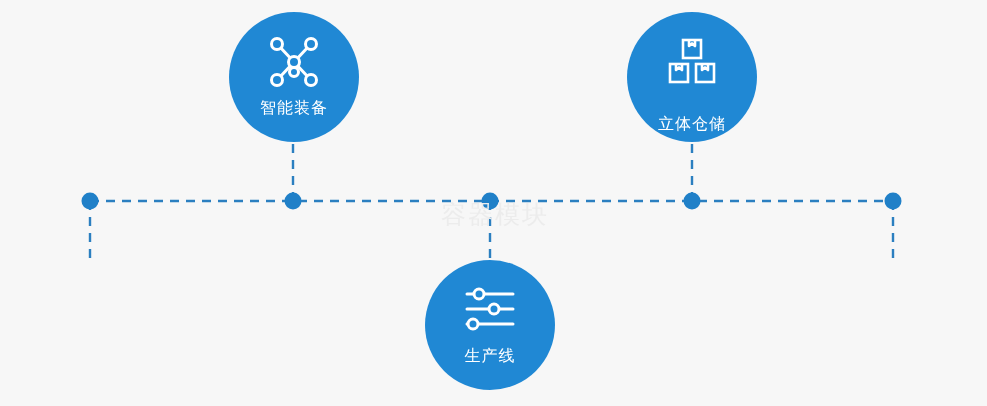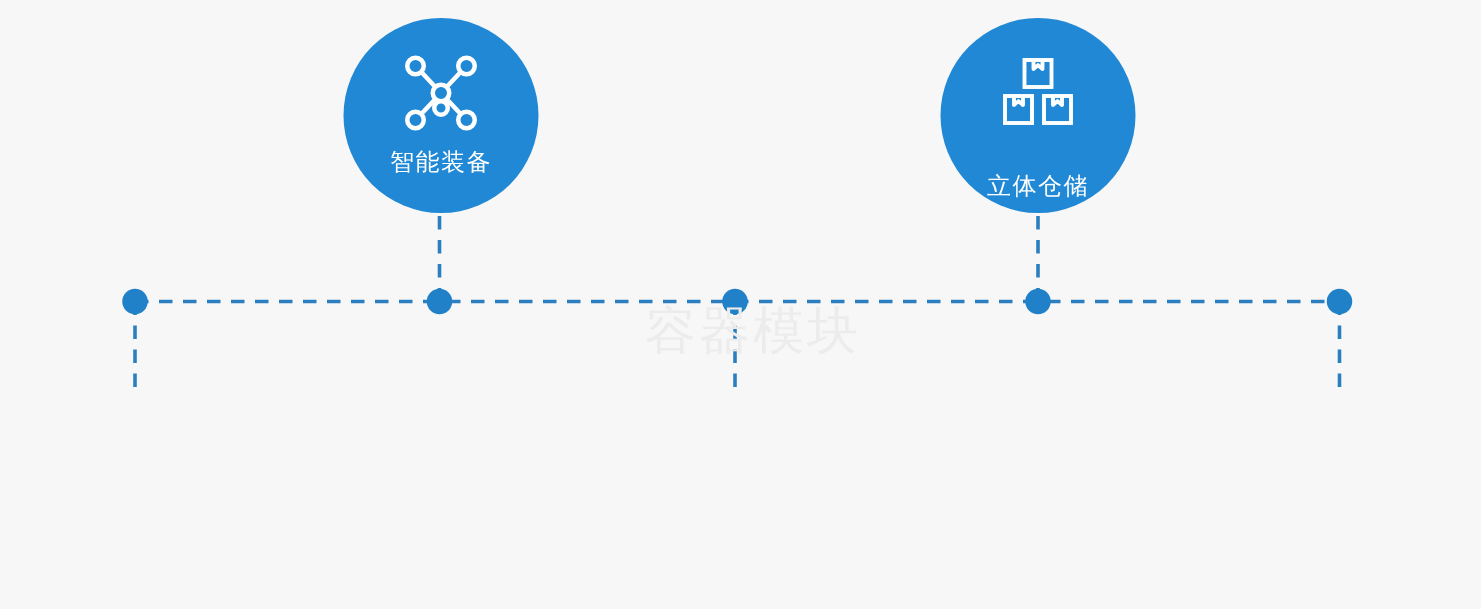--- a/index.html
+++ b/index.html
@@ -28,21 +28,21 @@
     width: 987px;
     height: 406px;
     pointer-events: none;
   }
   .watermark {
     position: absolute;
     left: 430px;
     top: 198px;
     width: 130px;
     text-align: center;
-    font-size: 34px;
+    font-size: 25px;
     letter-spacing: 2px;
     color: #ececec;
     font-family: "DejaVu Sans", sans-serif;
     user-select: none;
     white-space: nowrap;
   }
   .node-circle {
     position: absolute;
     width: 130px;
     height: 130px;
@@ -129,15 +129,28 @@
         <rect x="6" y="30" width="18" height="18"></rect>
         <path d="M12 30 v6 l3 -2.6 l3 2.6 V30" stroke-linejoin="round"></path>
         <rect x="32" y="30" width="18" height="18"></rect>
         <path d="M38 30 v6 l3 -2.6 l3 2.6 V30" stroke-linejoin="round"></path>
       </g>
     </svg>
     <span class="node-label">立体仓储</span>
   </div>
 
 
+  <div class="node-circle" id="node-production-line">
+    <svg class="node-icon" viewBox="0 0 56 56" xmlns="http://www.w3.org/2000/svg">
+      <g fill="none" stroke="#ffffff" stroke-width="3" stroke-linecap="round">
+        <line x1="5" y1="12" x2="51" y2="12"></line>
+        <line x1="5" y1="27" x2="51" y2="27"></line>
+        <line x1="5" y1="42" x2="51" y2="42"></line>
+        <circle cx="17" cy="12" r="5" fill="#2088d4"></circle>
+        <circle cx="32" cy="27" r="5" fill="#2088d4"></circle>
+        <circle cx="11" cy="42" r="5" fill="#2088d4"></circle>
+      </g>
+    </svg>
+    <span class="node-label">生产线</span>
+  </div>
 
 
 </div>
 
 </body></html>

